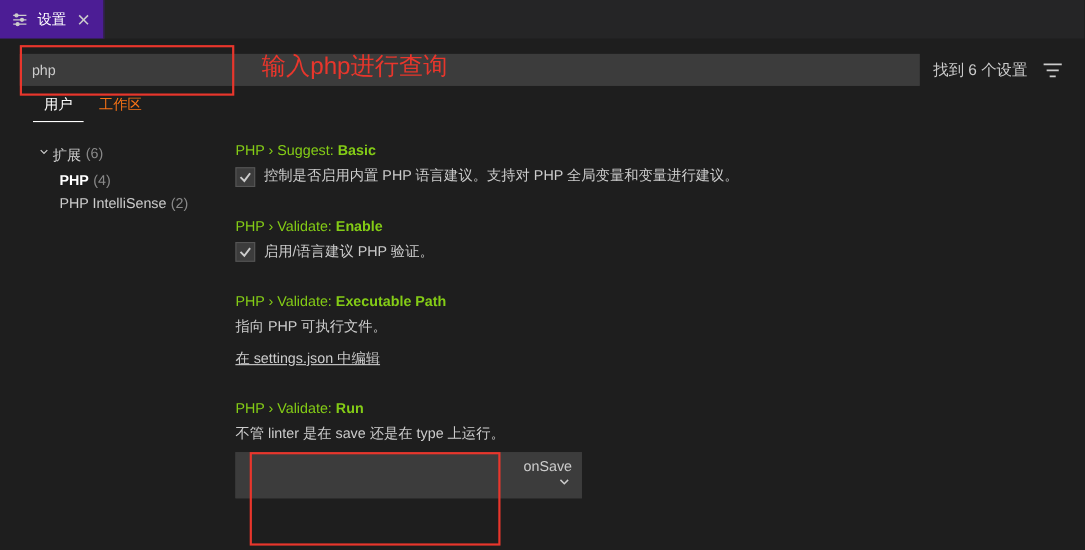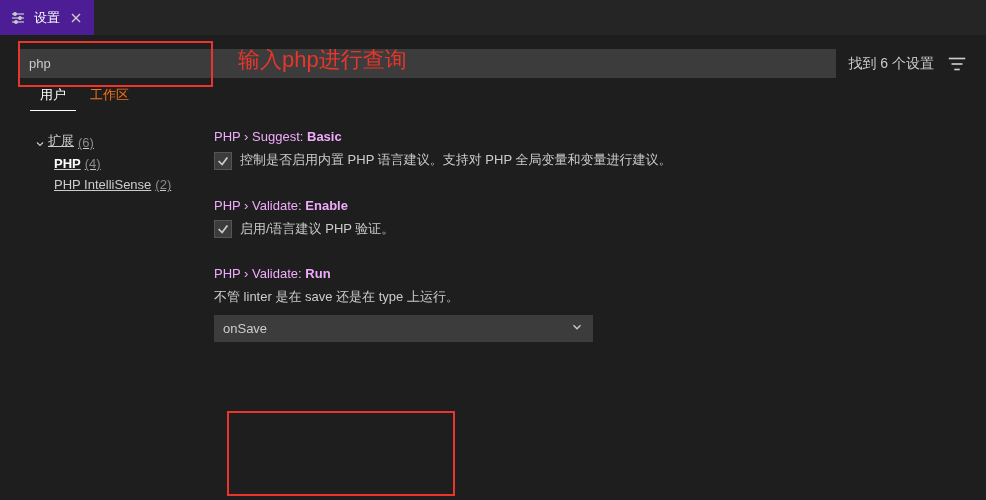--- a/index.html
+++ b/index.html
@@ -94,41 +94,40 @@
   display: flex;
   margin-top: 18px;
   position: relative;
 }
 .sidebar {
   width: 196px;
   padding-left: 14px;
 }
 .tree-item {
   display: flex;
-  align-items: flex-end;
+  align-items: flex-start;
   padding: 3px 0;
   cursor: pointer;
   color: #cccccc;
-  text-decoration: underline;
 }
 .tree-chevron { width: 16px; display: inline-flex; align-items: center; justify-content: center; }
 .tree-label { }
 .tree-count { color: #8a8a8a; margin-left: 4px; }
 .tree-child { padding-left: 22px; }
 .tree-child.active .tree-label { color: #ffffff; font-weight: 600; }
 .tree-child.active { }
 .settings-list {
   flex: 1;
   padding-right: 20px;
 }
 .setting {
   margin-bottom: 28px;
 }
 .setting-title {
-  color: #f0abfc;
+  color: #84cc16;
   font-size: 13px;
   margin-bottom: 6px;
 }
 .setting-title .cat { font-weight: 400; }
 .setting-title .name { font-weight: 700; }
 .setting-body {
   display: flex;
   align-items: flex-end;
   gap: 8px;
 }
@@ -146,29 +145,30 @@
 .checkbox svg { width: 14px; height: 14px; }
 .setting-desc { color: #cccccc; line-height: 1.5; }
 .edit-link {
   color: #cccccc;
   text-decoration: underline;
   cursor: pointer;
   display: inline-block;
   margin-top: 10px;
 }
 .select-wrap {
-  width: 379px;
+  width: 315px;
   background: #3c3c3c;
   border: 1px solid #3c3c3c;
   padding: 4px 8px;
   display: flex;
-  align-items: center;
+  align-items: flex-end;
   justify-content: space-between;
   cursor: pointer;
   margin-top: 8px;
+  flex-direction: column;
 }
 .select-value { color: #cccccc; }
 .chevron-down { width: 14px; height: 14px; }
 </style>
 </head>
 <body>
 
 <div class="tab-bar">
   <div class="tab">
     <span class="tab-icon">
@@ -259,20 +259,28 @@
         <div class="setting-body">
           <div class="checkbox">
             <svg viewBox="0 0 16 16" fill="none" stroke="#cccccc" stroke-width="2">
                 <polyline points="3,8 7,12 13,4"></polyline>
               </svg>
           </div>
           <div class="setting-desc">启用/语言建议 PHP 验证。</div>
         </div>
       </div>
 
+      <div class="setting">
+        <div class="setting-title">
+          <span class="cat">PHP › Validate:</span>
+          <span class="name">Executable Path</span>
+        </div>
+        <div class="setting-desc">指向 PHP 可执行文件。</div>
+        <div class="edit-link">在 settings.json 中编辑</div>
+      </div>
 
       <div class="setting">
         <div class="setting-title">
           <span class="cat">PHP › Validate:</span>
           <span class="name">Run</span>
         </div>
         <div class="setting-desc">不管 linter 是在 save 还是在 type 上运行。</div>
         <div class="select-wrap">
           <span class="select-value">onSave</span>
           <span>

